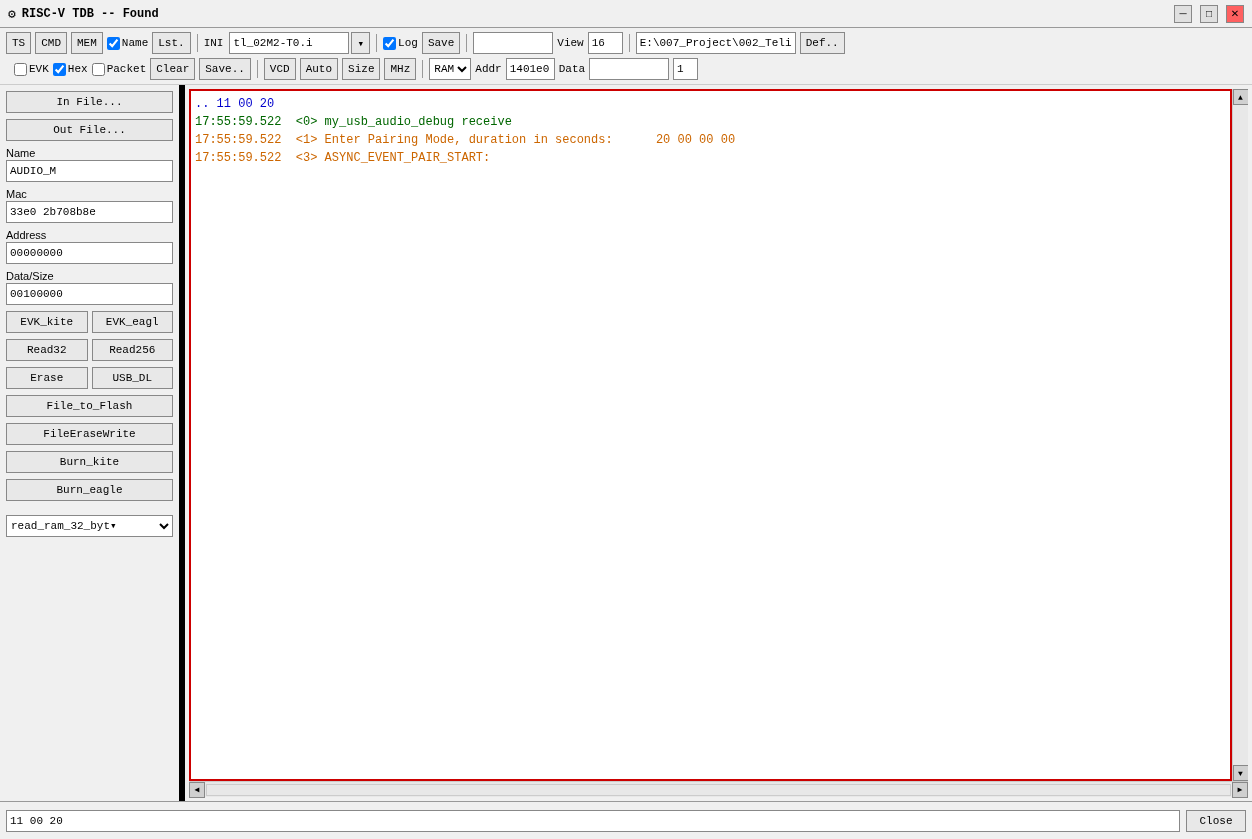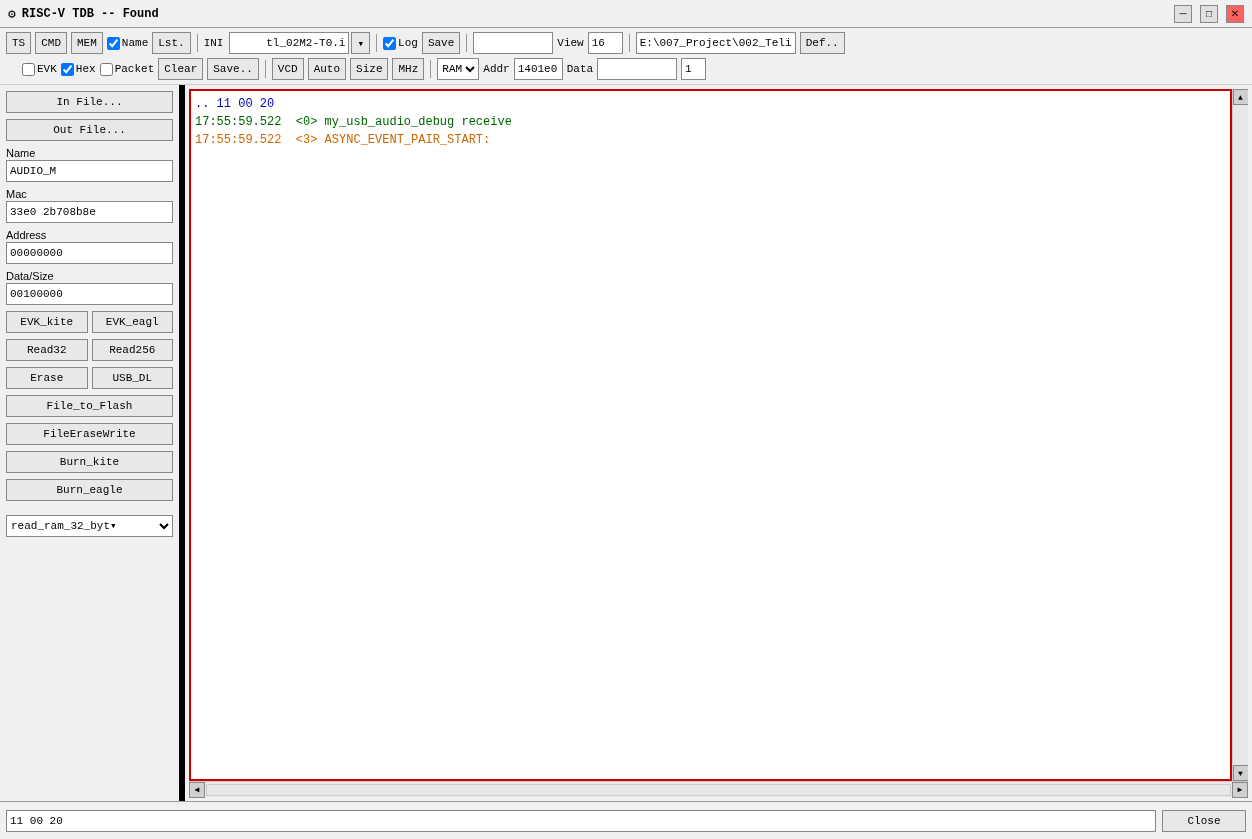--- a/index.html
+++ b/index.html
@@ -270,40 +270,40 @@
     <button class="btn btn-small">CMD</button>
     <button class="btn btn-small">MEM</button>
     <label class="checkbox-label">
       <input type="checkbox" checked="" style="">
       <span>Name</span>
     </label>
     <button class="btn btn-small">Lst.</button>
     <div class="separator"></div>
     <span style="font-size:11px; margin-right:2px;">INI</span>
     <div class="ini-dropdown">
-      <input type="text" class="field-input" style="width: 120px; text-align: right;" value="tl_02M2-T0.i">
+      <input type="text" class="field-input" style="width: 120px;" value="tl_02M2-T0.i">
       <button class="btn btn-small">▾</button>
     </div>
     <div class="separator"></div>
     <label class="checkbox-label">
       <input type="checkbox" checked="" style="">
       <span>Log</span>
     </label>
     <button class="btn btn-small">Save</button>
     <div class="separator"></div>
     <input type="text" style="width: 80px;" value="">
     <span style="font-size:11px;">View</span>
     <input type="text" class="view-input" value="16" style="">
     <div class="separator"></div>
     <input type="text" class="path-input" value="E:\007_Project\002_Telink\001_LLMIC\00" style="">
     <button class="btn btn-small">Def..</button>
   </div>
 
   <div class="toolbar-row">
-    <label class="checkbox-label" style="margin-left:16px;">
+    <label class="checkbox-label" style="margin-left:8px;">
       <input type="checkbox" style="">
       <span>EVK</span>
     </label>
     <label class="checkbox-label">
       <input type="checkbox" checked="" style="">
       <span>Hex</span>
     </label>
     <label class="checkbox-label">
       <input type="checkbox" style="">
       <span>Packet</span>
@@ -376,32 +376,33 @@
       </select>
     </div>
   </div>
 
   <div class="log-area-container">
     <div style="display:flex; flex:1; overflow:hidden;">
       <div class="log-box" id="log-box">
 
       <div class="log-line" style="color: rgb(0, 0, 204);">.. 11 00 20</div>
           <div class="log-line" style="color: rgb(0, 102, 0);">17:55:59.522  &lt;0&gt; my_usb_audio_debug receive</div>
+          <div class="log-line" style="color: rgb(204, 102, 0);">17:55:59.522  &lt;1&gt; Enter Pairing Mode, duration in seconds:      20 00 00 00</div>
           <div class="log-line" style="color: rgb(204, 102, 0);">17:55:59.522  &lt;3&gt; ASYNC_EVENT_PAIR_START:</div>
         </div>
       <div class="log-vertical-scroll">
         <div class="vscroll-btn">▲</div>
         <div class="vscroll-track"></div>
         <div class="vscroll-btn">▼</div>
       </div>
     </div>
     <div class="scrollbar-area">
       <div class="scroll-btn">◀</div>
       <div class="scroll-track"></div>
       <div class="scroll-btn">▶</div>
     </div>
   </div>
 </div>
 
 <div class="bottom-bar">
   <input type="text" class="status-input" value="11 00 20" style="">
-  <button class="btn" style="width:84px;">Close</button>
+  <button class="btn" style="width:60px;">Close</button>
 </div>
 
 </body></html>

